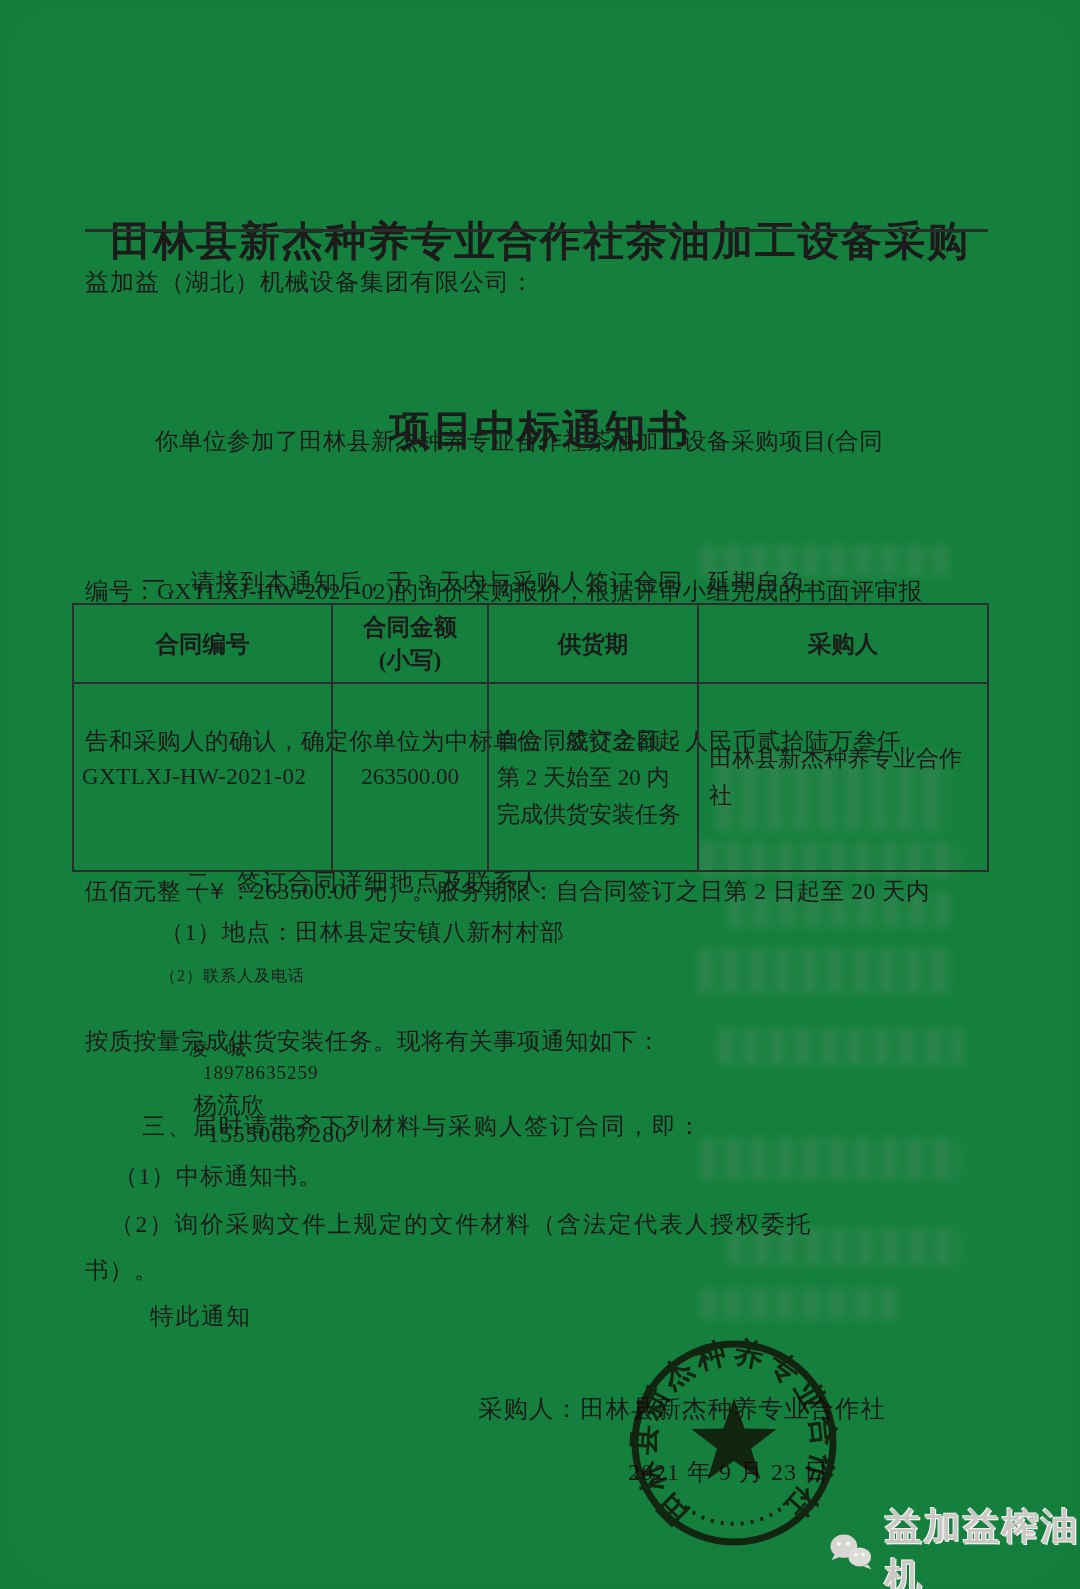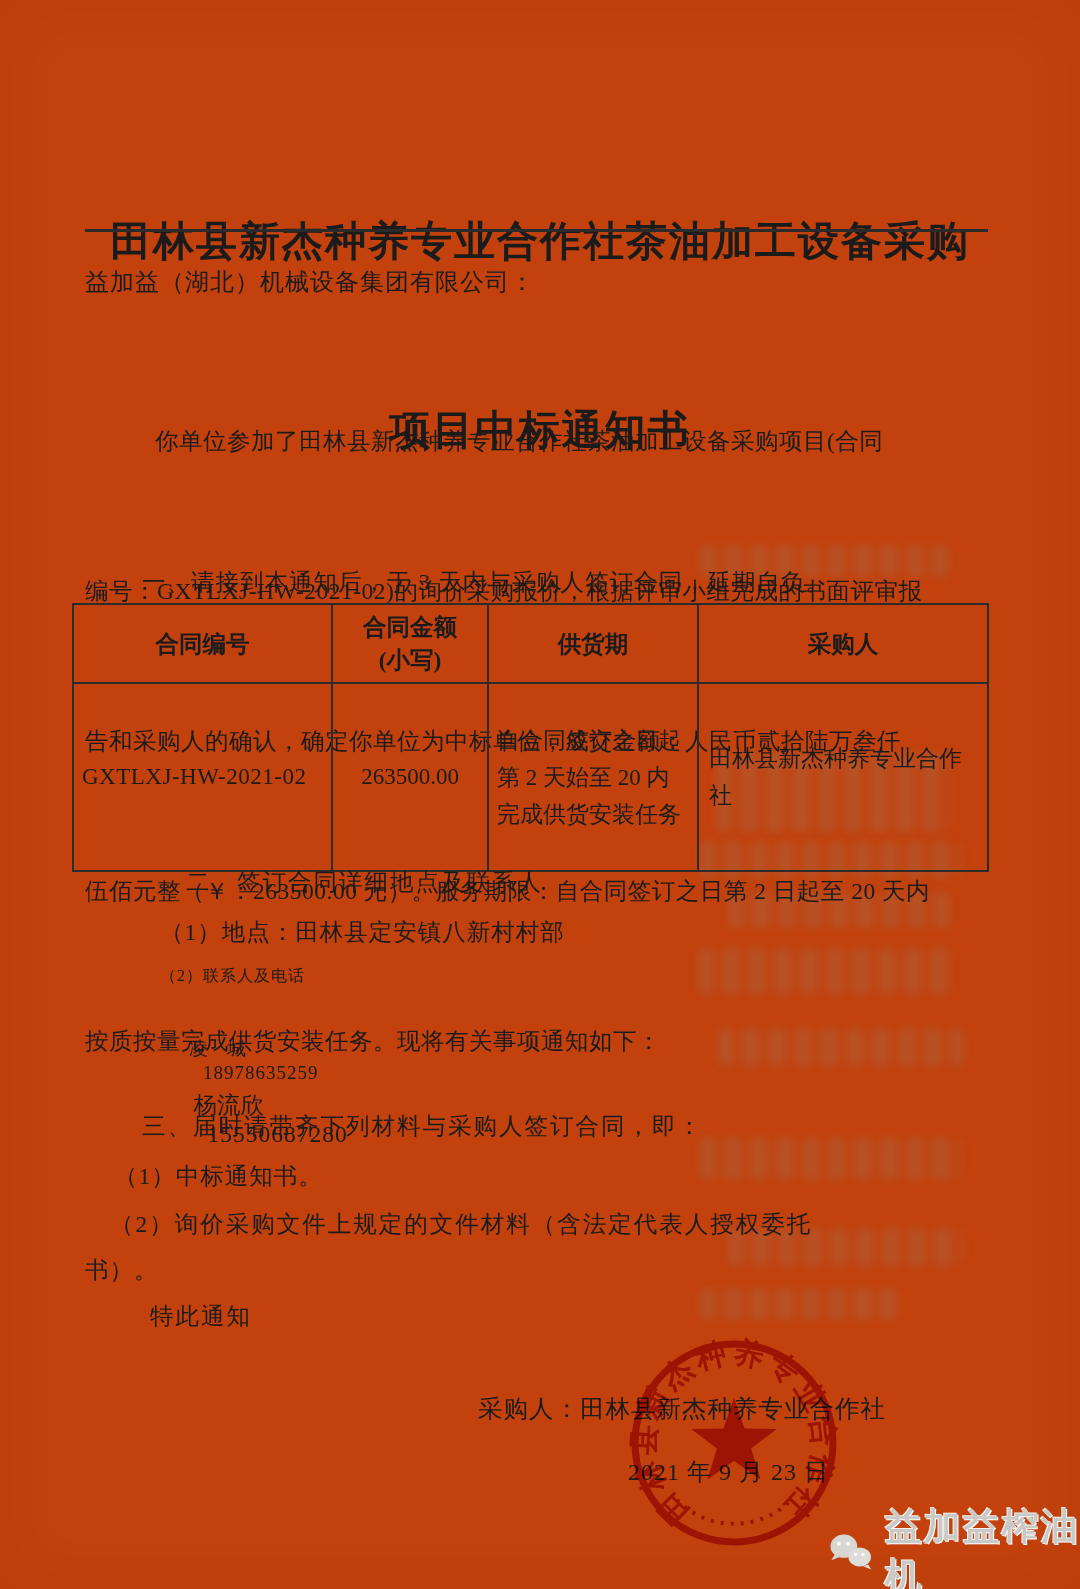--- a/index.html
+++ b/index.html
@@ -1,18 +1,18 @@
 <!DOCTYPE html>
 <html><head>
 <meta charset="utf-8">
 <style>
   html,body { margin:0; padding:0; background:#e9e9e9; }
   .doc {
     position:relative; width:1080px; height:1589px; margin:0 auto;
-    background:#c2410c; overflow:hidden;
+    background:#15803d; overflow:hidden;
     font-family:"Liberation Serif","DejaVu Serif",serif; color:#1b1b1b;
     box-shadow: inset 0 0 70px rgba(0,0,0,0.045);
   }
   .abs { position:absolute; white-space:pre; }
   
   #title { top:84px; left:0; width:100%; text-align:center;
            font-size:41px; font-weight:bold; letter-spacing:2px; line-height:63px; }
   #rule  { top:229px; left:85px; width:903px; height:3px; background:#2b2b2b; }
   
   #recipient { top:266px; left:85px; font-size:24px; letter-spacing:1px; }

